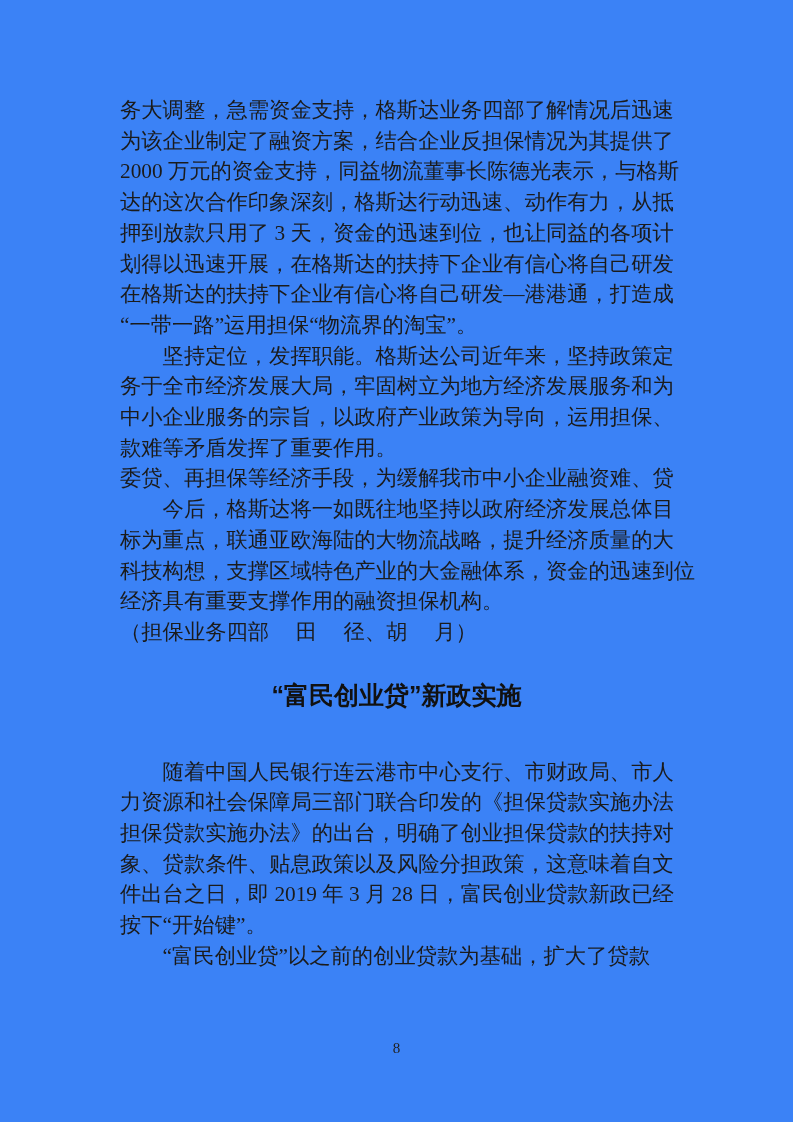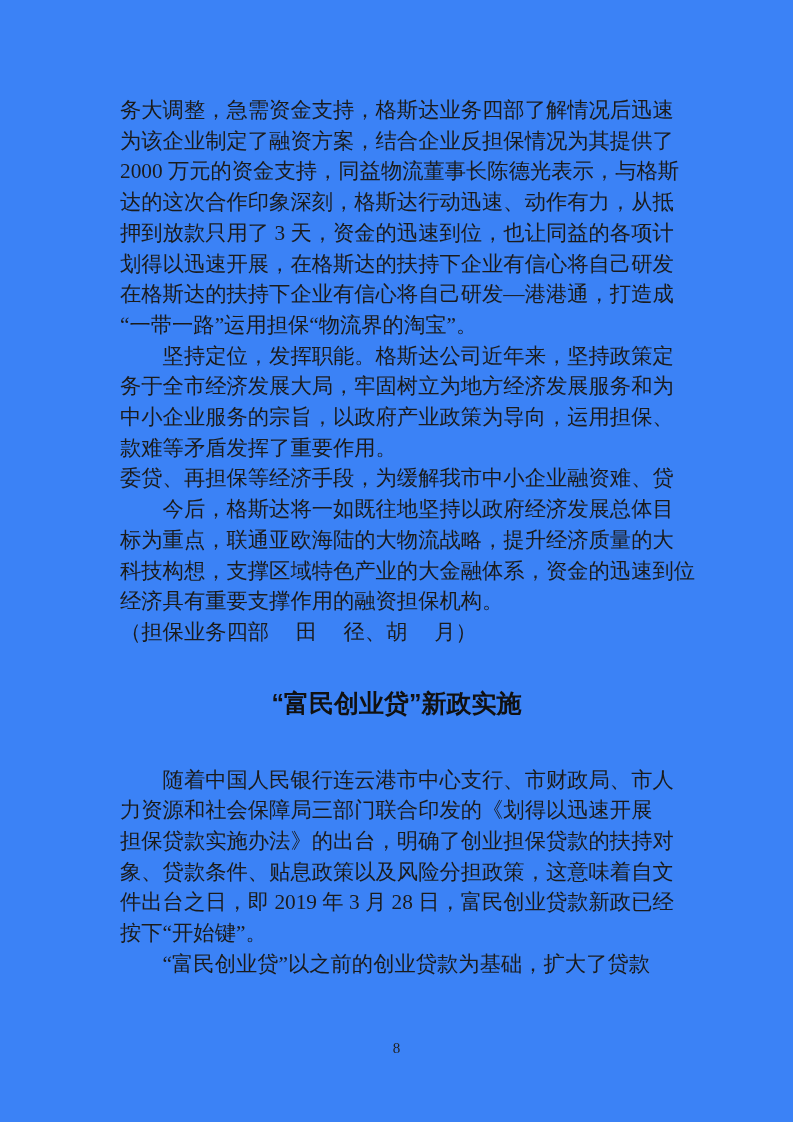--- a/index.html
+++ b/index.html
@@ -26,21 +26,21 @@
     letter-spacing: 0;
   }
   .para { margin: 0; }
   .para .line { white-space: nowrap; }
   .para.indent-first .line:first-child { text-indent: 2em; }
   .attribution {
     text-align: left;
     white-space: nowrap;
   }
   .article-heading {
-    margin-top: 38px;
+    margin-top: 30px;
     margin-bottom: 45px;
     text-align: center;
     font-family: "Liberation Sans", "DejaVu Sans", sans-serif;
     font-weight: bold;
     font-size: 25px;
     line-height: 34px;
     color: #111111;
   }
   .page-number {
     position: absolute;
@@ -85,21 +85,21 @@
         <div class="line">科技构想，支撑区域特色产业的大金融体系，资金的迅速到位</div>
         <div class="line">经济具有重要支撑作用的融资担保机构。</div>
       </div>
 
     <div class="attribution">（担保业务四部　 田　 径、胡　 月）</div>
 
     <div class="article-heading">“富民创业贷”新政实施</div>
 
     <div class="para indent-first">
         <div class="line">随着中国人民银行连云港市中心支行、市财政局、市人</div>
-        <div class="line">力资源和社会保障局三部门联合印发的《划得以迅速开展</div>
+        <div class="line">力资源和社会保障局三部门联合印发的《担保贷款实施办法</div>
         <div class="line">担保贷款实施办法》的出台，明确了创业担保贷款的扶持对</div>
         <div class="line">象、贷款条件、贴息政策以及风险分担政策，这意味着自文</div>
         <div class="line">件出台之日，即 2019 年 3 月 28 日，富民创业贷款新政已经</div>
         <div class="line">按下“开始键”。</div>
       </div>
 
     <div class="para indent-first">
         <div class="line">“富民创业贷”以之前的创业贷款为基础，扩大了贷款</div>
       </div>
 

